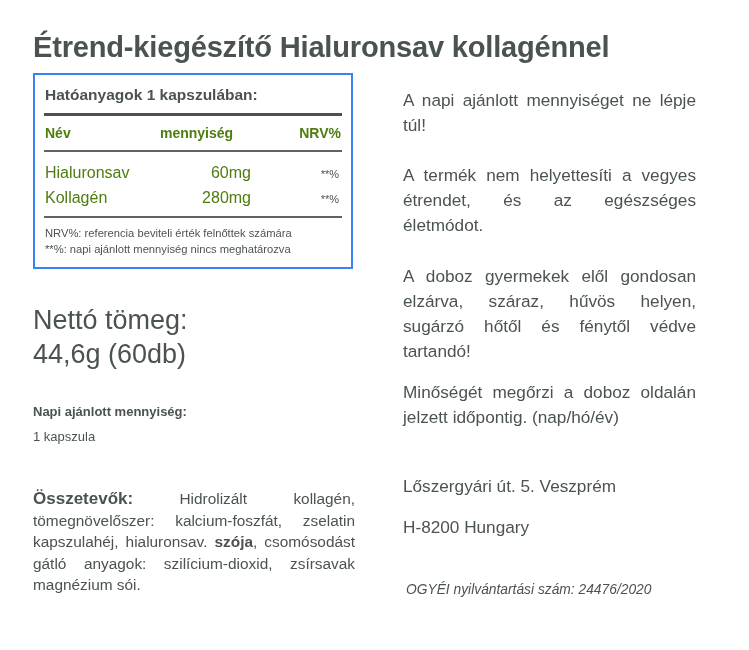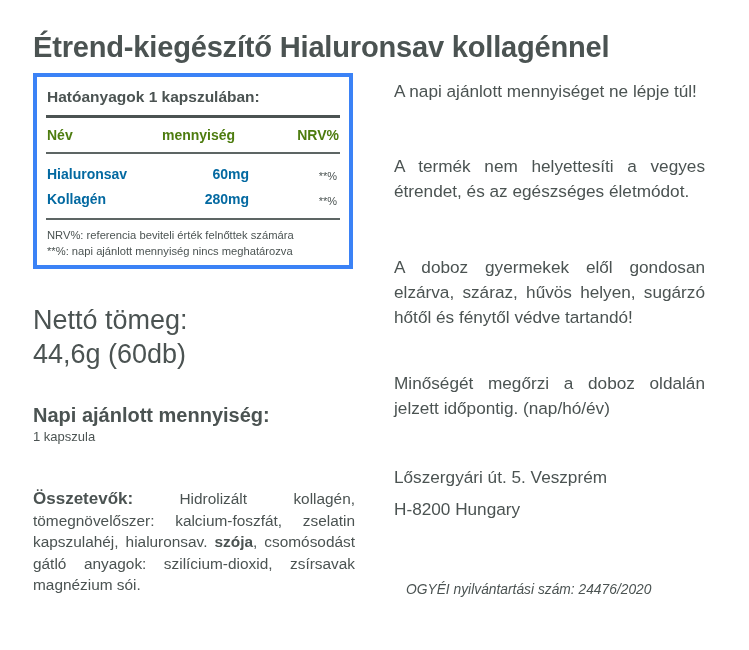--- a/index.html
+++ b/index.html
@@ -12,48 +12,48 @@
     .title {
       position: absolute; left: 33px; top: 30px;
       font-size: 29.5px; font-weight: bold; color: #4b5352;
       letter-spacing: -0.2px; white-space: nowrap;
       font-family: "Liberation Sans", sans-serif;
       transform: scaleX(0.985); transform-origin: left top;
     }
     .box {
       position: absolute; left: 33px; top: 73px;
       width: 320px; height: 196px;
-      border: 4px solid #3b82f6; box-sizing: border-box;
+      border: 2px solid #3b82f6; box-sizing: border-box;
     }
     .box-title {
       position: absolute; left: 10px; top: 11px;
       font-size: 15.5px; font-weight: bold; color: #4b5352;
     }
     .rule-thick { position: absolute; left: 9px; right: 9px; top: 38px; height: 3px; background: #4b5352; }
     .rule-thin { position: absolute; left: 9px; right: 9px; height: 1.5px; background: #5d6564; }
     .hdr { position: absolute; top: 50px; font-size: 14px; font-weight: bold; color: #4d7c0f; }
-    .cell { position: absolute; font-size: 14px; color: #0369a1; font-weight: bold; }
+    .cell { position: absolute; font-size: 16px; color: #4d7c0f; }
     .nrv { position: absolute; font-size: 11px; color: #4b5352; }
     .foot { position: absolute; left: 10px; font-size: 11.2px; color: #4b5352; white-space: nowrap; }
     .net {
       position: absolute; left: 33px; top: 303px;
       font-size: 27px; font-weight: normal; line-height: 34px; color: #4b5352;
     }
-    .daily-h { position: absolute; left: 33px; top: 404px; font-size: 20px; font-weight: bold; text-align: center; }
+    .daily-h { position: absolute; left: 33px; top: 404px; font-size: 13px; font-weight: bold; text-align: center; }
     .daily-v { position: absolute; left: 33px; top: 429px; font-size: 13px; }
     .ingr {
       position: absolute; left: 33px; top: 488px; width: 322px;
       font-size: 15.4px; line-height: 21.6px; text-align: justify; color: #4b5352;
     }
     .ingr b.lead { font-size: 17px; }
     .rcol {
       position: absolute; left: 387px; width: 325px;
       font-size: 17.2px; line-height: 25px; color: #4b5352; text-align: justify;
     }
-    .rcol p { margin: 7px; }
+    .rcol p { margin: 16px; }
     .reg {
       position: absolute; left: 406px; top: 582px;
       font-size: 13.8px; font-style: italic; color: #4b5352; white-space: nowrap;
     }
   </style>
 </head>
 <body>
 
 <div class="title">Étrend-kiegészítő Hialuronsav kollagénnel</div>
 

